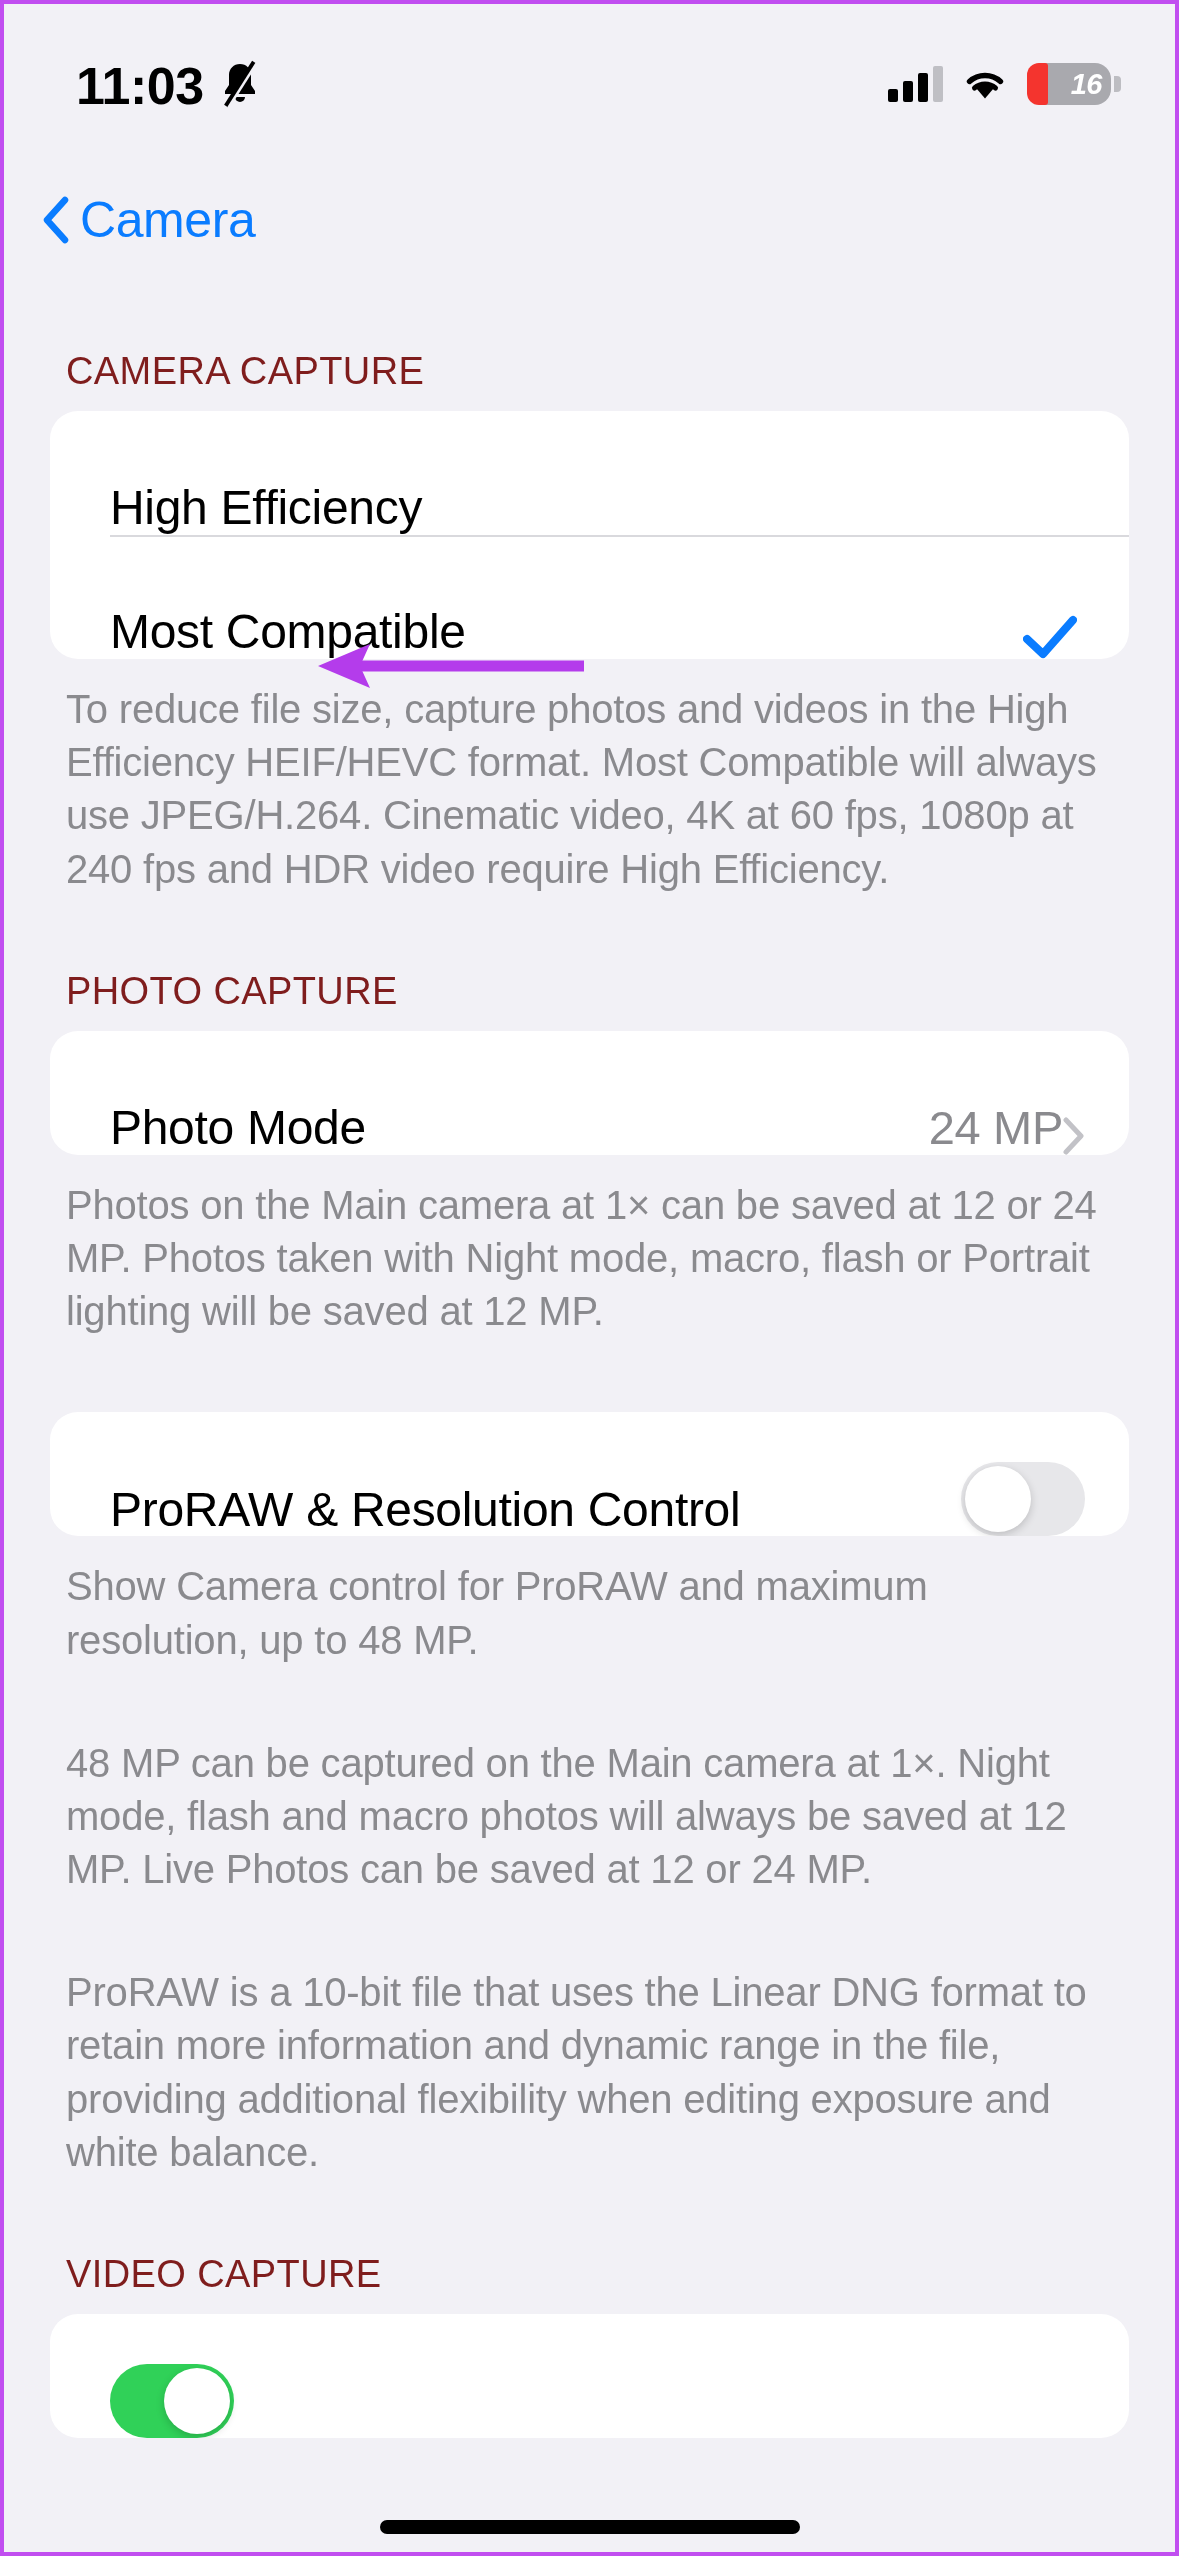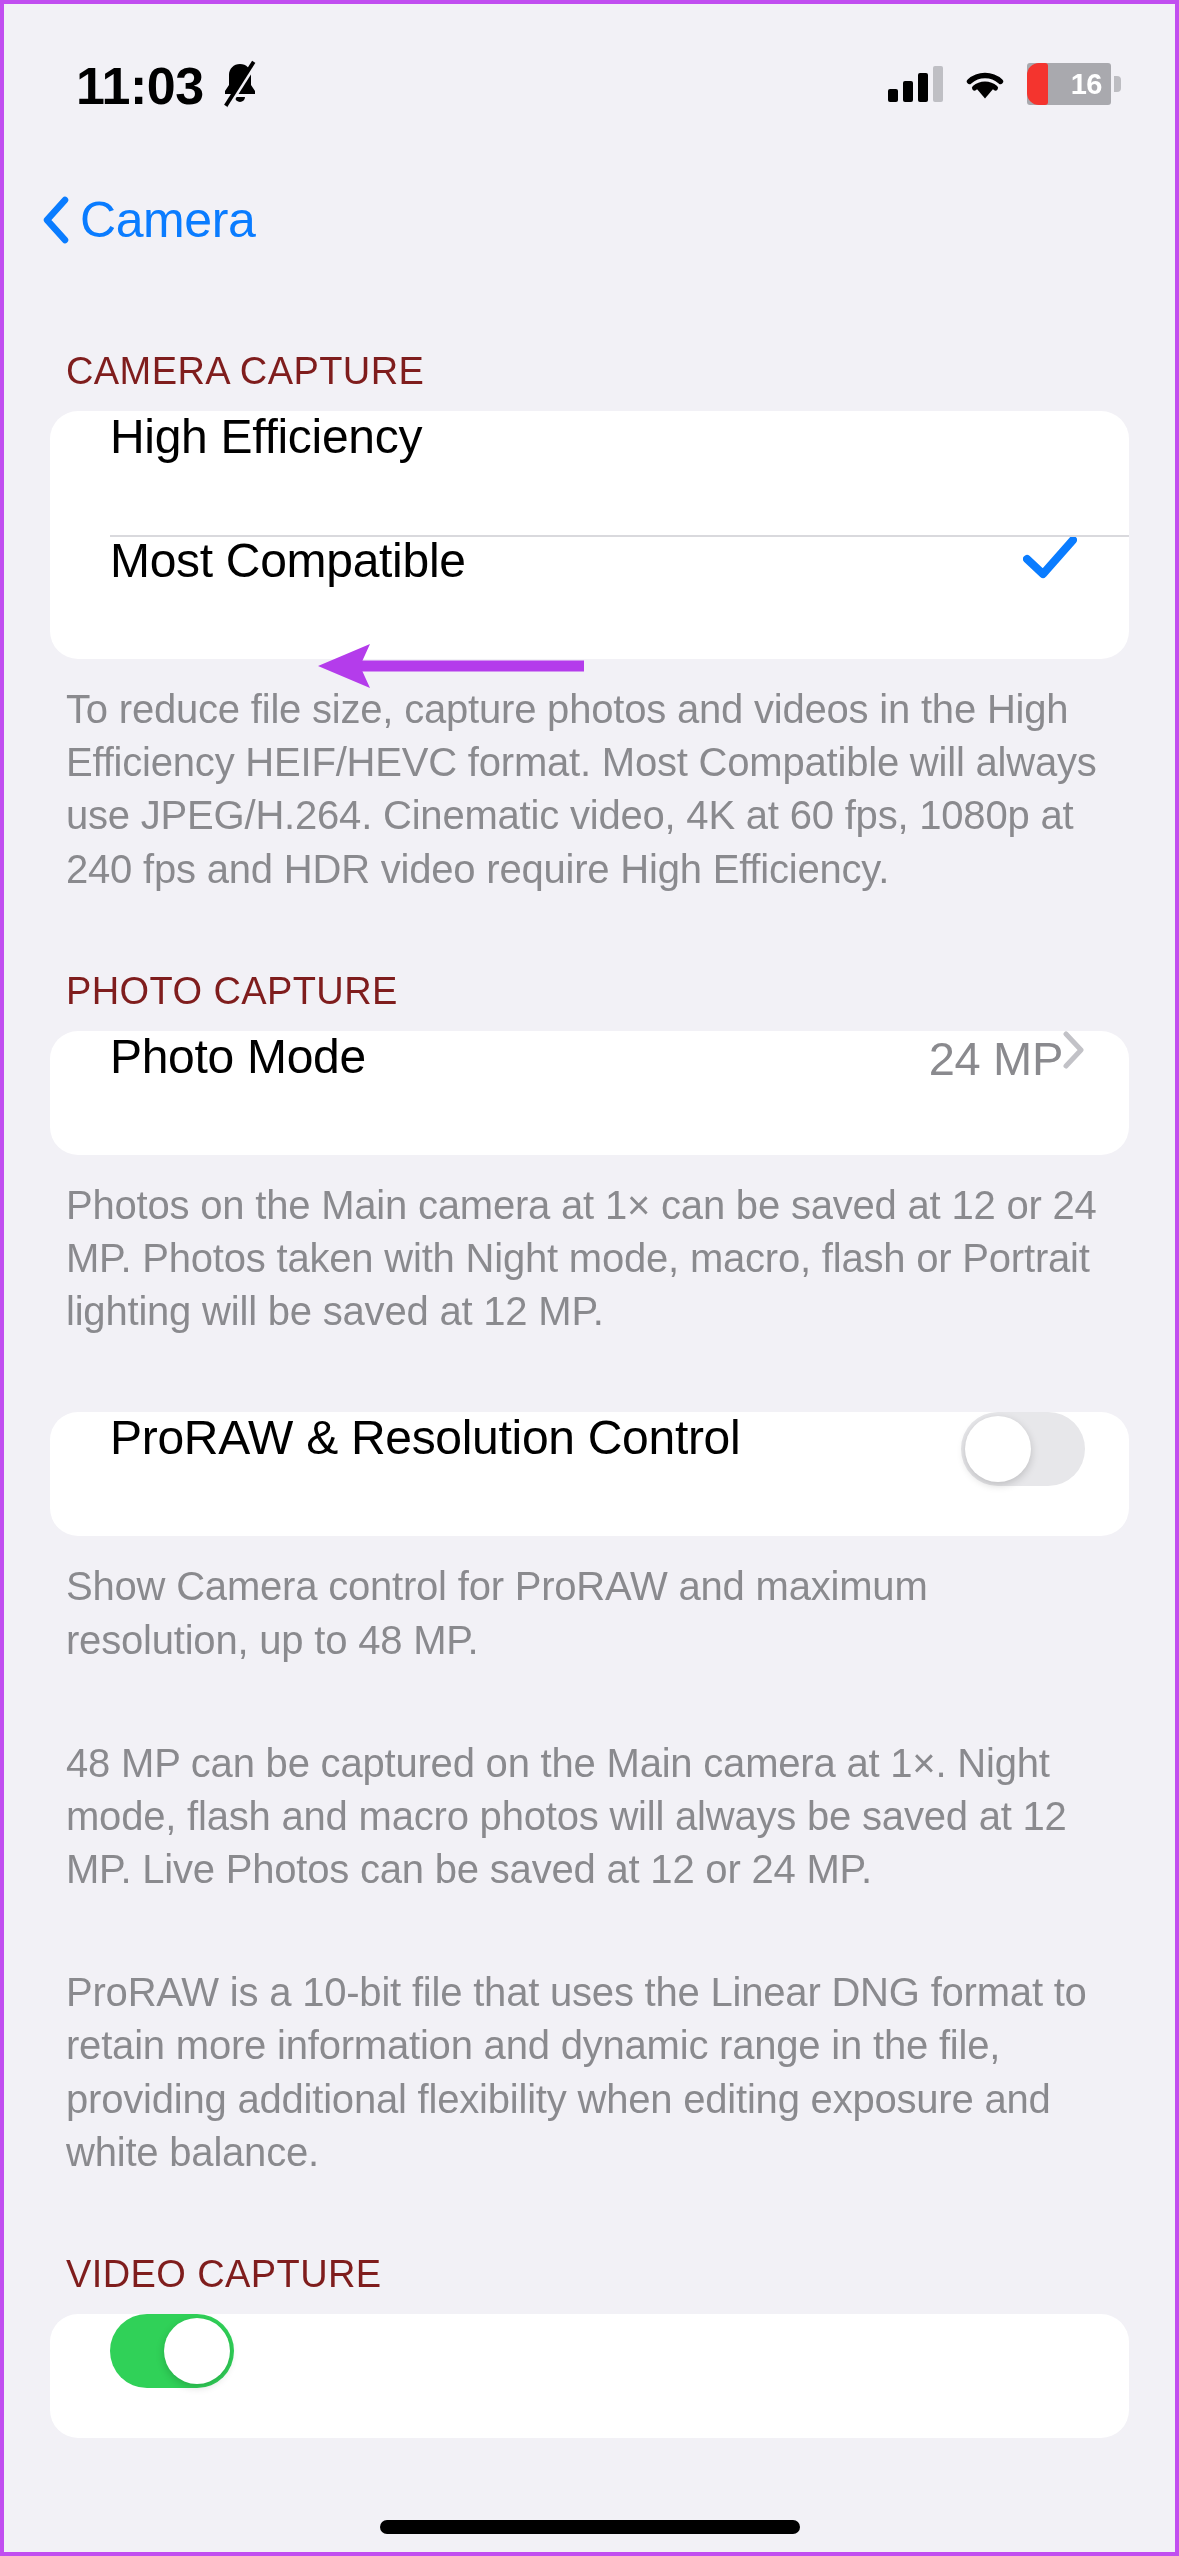--- a/index.html
+++ b/index.html
@@ -55,26 +55,27 @@
   .signal i { width: 10px; background: #000; border-radius: 2px; display:block; }
   .signal i:nth-child(1) { height: 13px; }
   .signal i:nth-child(2) { height: 21px; }
   .signal i:nth-child(3) { height: 29px; }
   .signal i:nth-child(4) { height: 36px; background: #bfbfc4; }
   .wifi { width: 44px; height: 34px; display:block; }
   .battery {
     position: relative;
     width: 84px; height: 42px;
     background: #a9a9ae;
-    border-radius: 3px;
+    border-radius: 16px;
     display: flex;
     align-items: center;
     justify-content: flex-end;
     padding-right: 9px;
     box-sizing: border-box;
+    font-style: italic;
   }
   .battery .fill {
     position: absolute;
     left: 0; top: 0; bottom: 0;
     width: 21px;
     background: #f4342e;
     border-radius: 12px 3px 3px 12px;
   }
   .battery .pct {
     position: relative;
@@ -140,21 +141,21 @@
   }
   .group {
     background: #ffffff;
     border-radius: 28px;
     margin: 0 46px;
     overflow: hidden;
   }
   .row {
     position: relative;
     display: flex;
-    align-items: flex-start;
+    align-items: flex-end;
     min-height: 124px;
     padding: 0 44px 0 60px;
     box-sizing: border-box;
   }
   .row + .row::before {
     content: "";
     position: absolute;
     left: 60px; right: 0; top: 0;
     height: 2px;
     background: #d9d9dd;

